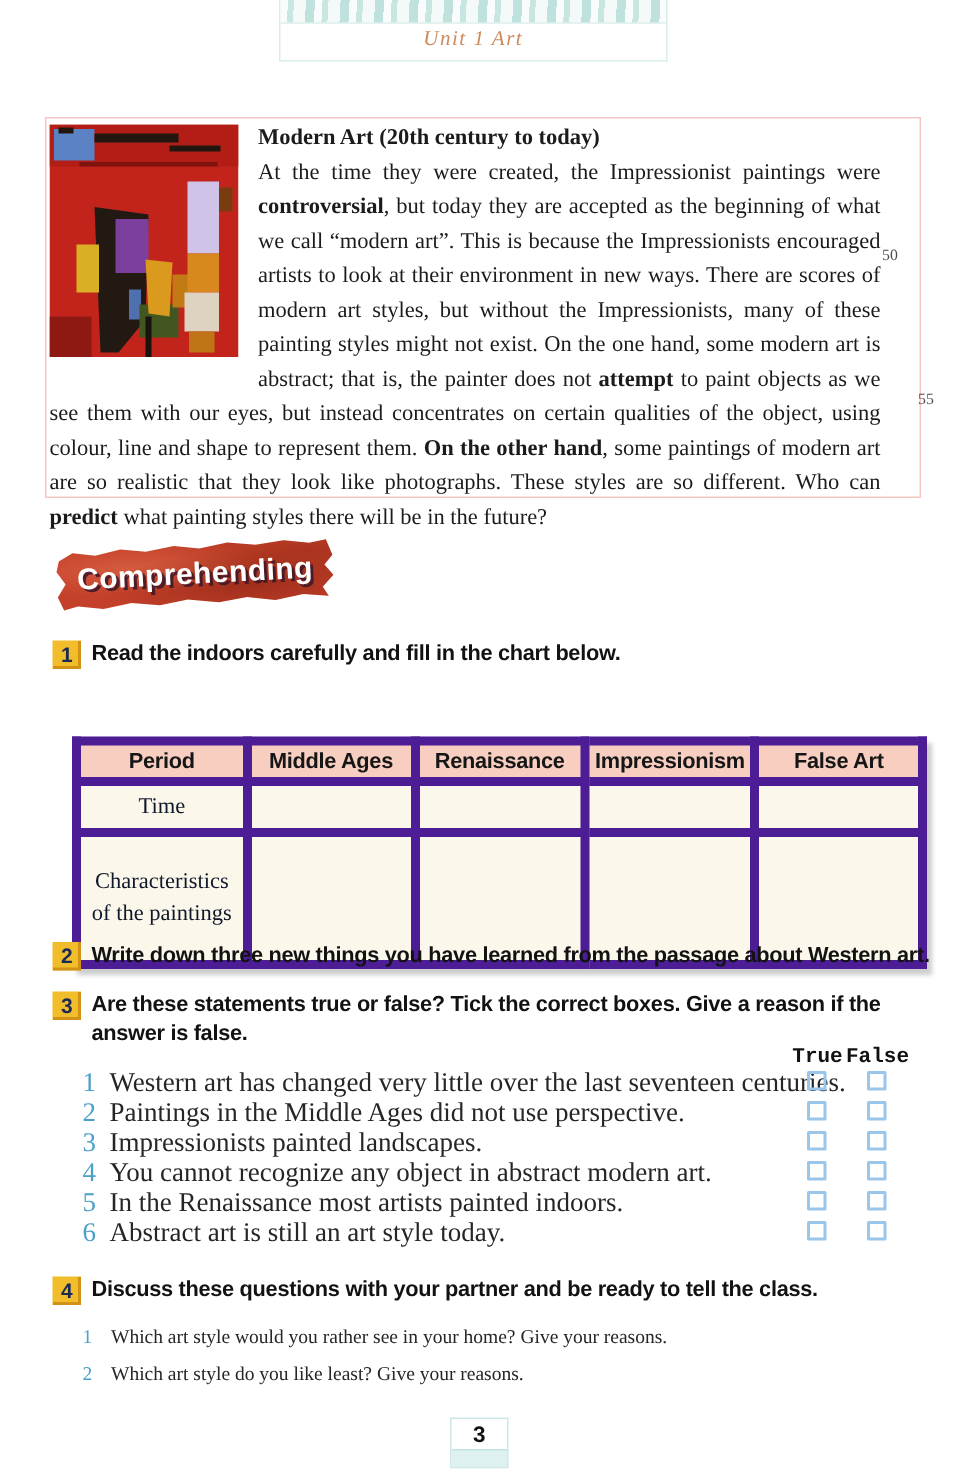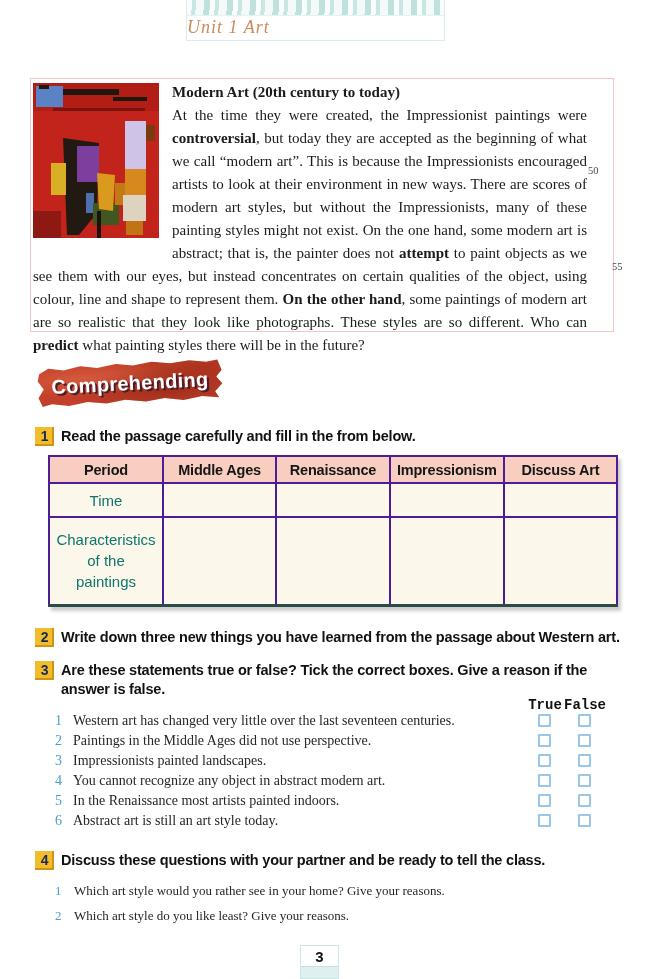--- a/index.html
+++ b/index.html
@@ -15,21 +15,21 @@
     background:#fff; border:1px solid #d9edeb; border-top:none;
   }
   .unit-strip {
     height:16px; background:#d7edea;
     background-image:repeating-linear-gradient(93deg,
       rgba(255,255,255,.85) 0 5px, rgba(187,224,219,.55) 5px 9px,
       rgba(255,255,255,.7) 9px 17px, rgba(168,214,208,.5) 17px 23px);
     border-bottom:1px solid #e4f2f0;
   }
   .unit-title {
-    text-align:left; font-style:italic; font-size:18px; line-height:22px;
+    text-align:center; font-style:italic; font-size:14px; line-height:22px;
     color:#cd8a5c; letter-spacing:1px; font-family:"Liberation Serif", serif;
   }
 
   
   .passage {
     position:absolute; left:30px; top:78px; width:584px; height:254px;
     border:1px solid #f5c6c3; padding:2px 26px 0 2px;
     font-size:15px; line-height:23px; text-align:justify; color:#1b1b1b;
   }
   .painting {
@@ -79,44 +79,44 @@
   .ex2 { left:35px; top:628px; width:595px; }
   .ex3 { left:35px; top:661px; width:585px; }
   .ex4 { left:35px; top:851px; width:595px; }
 
   
   .chart {
     position:absolute; left:48px; top:455px; width:570px;
     border-collapse:collapse; background:#fbf7ea;
     box-shadow:3px 4px 3px rgba(130,130,130,.4);
   }
-  .chart, .chart th, .chart td { border:2px solid #4c1d95; }
+  .chart, .chart th, .chart td { border:6px solid #4c1d95;margin-top:36px; }
   .chart { border-bottom:3px solid #2b4a48; }
   .chart th {
     background:#f7cec0; height:27px; font-family:"Liberation Sans", sans-serif;
     font-weight:bold; font-size:14.5px; color:#161616; letter-spacing:-.2px;
   }
   .chart td {
-    font-family:Liberation Sans, sans-serif; font-size:15px; line-height:21px;
-    text-align:center; vertical-align:middle; color:#0f766e;
+    font-family:Liberation Serif, serif; font-size:15px; line-height:21px;
+    text-align:center; vertical-align:middle; color:#0f172a;
   }
   .row-time td { height:34px; }
   .row-chars td { height:88px; }
   .row-chars td.label { padding:0 6px; }
 
   
   .tf-label {
     position:absolute; top:697px; font-family:Liberation Mono, monospace;
     font-weight:bold; font-size:14px; color:#111; text-align:center;
   }
   .tf-true { left:526px; width:38px; }
   .tf-false { left:564px; width:42px;text-align:center; }
 
   .statements { position:absolute; left:55px; top:711px; width:563px; }
-  .st-row { position:relative; height:20px; font-size:14px; line-height:20px; color:#262626; }
+  .st-row { position:relative; height:20px; font-size:18px; line-height:20px; color:#262626; }
   .st-num { display:inline-block; width:18px; color:#4ba0c9; }
   .cbx {
     position:absolute; top:3px; width:13px; height:13px;
     border:2px solid #9ac6e9; border-radius:1px; background:transparent; cursor:pointer;
   }
   .cbx-true { left:483px; }
   .cbx-false { left:523px; }
 
   
   .questions { position:absolute; left:55px; top:878px; width:560px; }
@@ -171,38 +171,38 @@
 </div>
 <div class="line-num ln-50">50</div>
 <div class="line-num ln-55">55</div>
 
 <div class="banner">
   <span class="banner-label">Comprehending</span>
 </div>
 
 <div class="ex-head ex1">
   <span class="badge">1</span>
-  <span>Read the passage carefully and fill in the from below.</span>
+  <span>Read the indoors carefully and fill in the chart below.</span>
 </div>
 
 <table class="chart">
   <colgroup>
       <col style="width:114px">
       <col style="width:114px">
       <col style="width:114px">
       <col style="width:114px">
       <col style="width:114px">
     </colgroup>
   <tbody>
       <tr>
     <th>Period</th>
     <th>Middle Ages</th>
     <th>Renaissance</th>
     <th>Impressionism</th>
-    <th>Discuss Art</th>
+    <th>False Art</th>
   </tr>
   <tr class="row-time">
     <td class="label">Time</td>
     <td></td>
     <td></td>
     <td></td>
     <td></td>
   </tr>
   <tr class="row-chars">
     <td class="label">Characteristics of the paintings</td>

